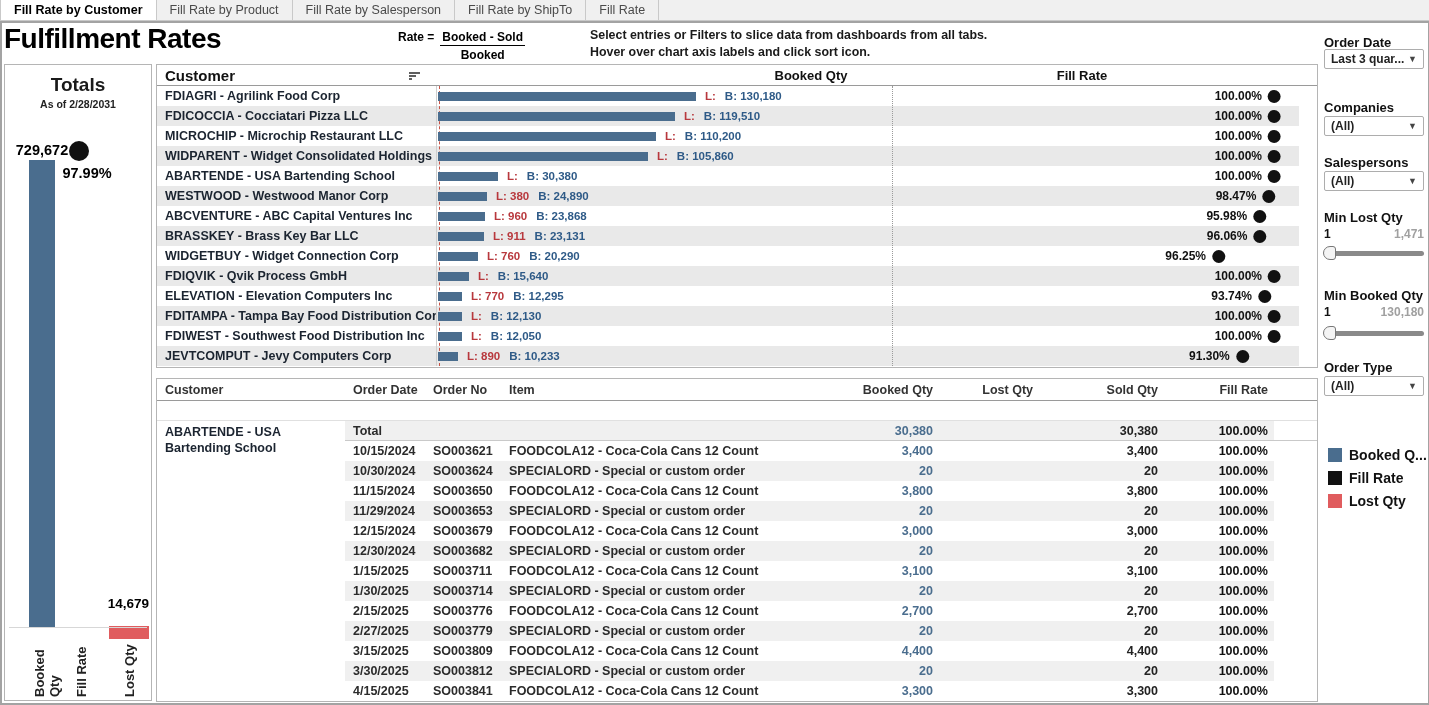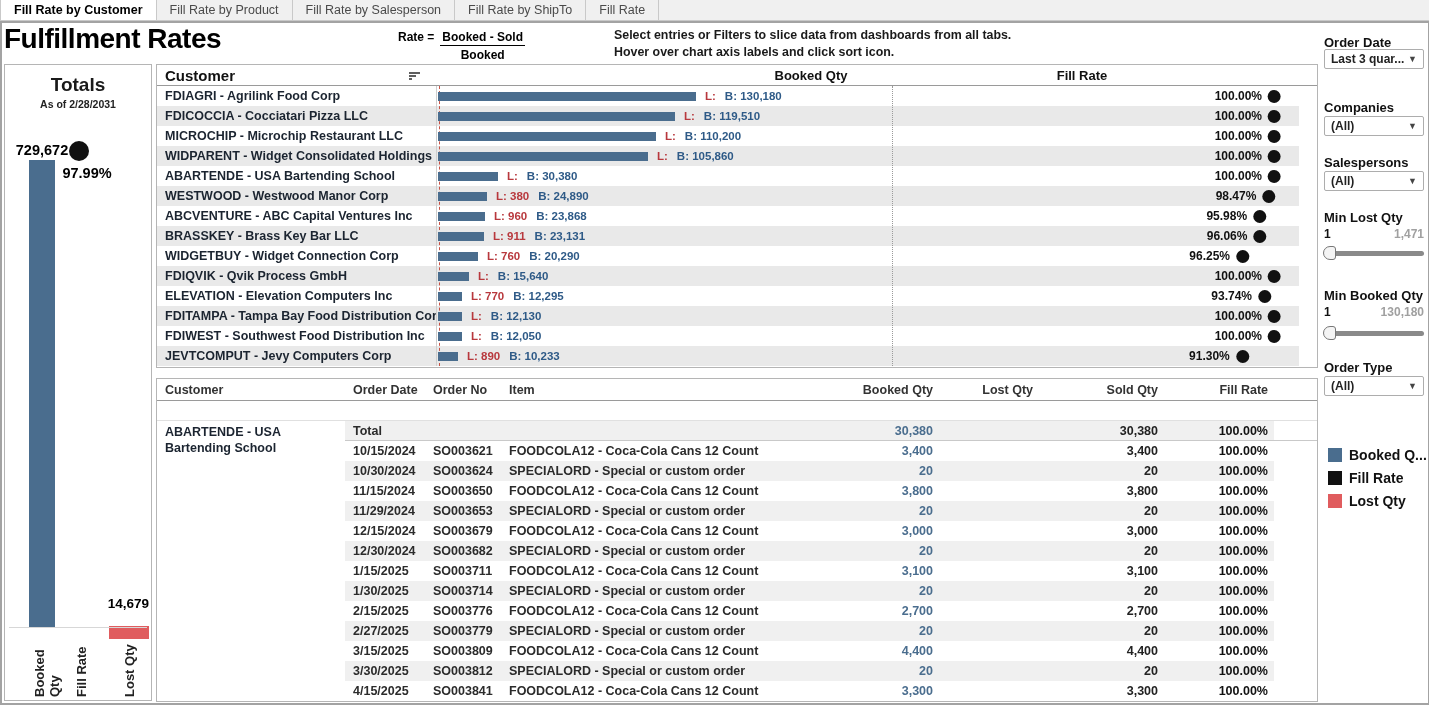--- a/index.html
+++ b/index.html
@@ -13,21 +13,21 @@
   .tab[data-idx="0"]{background:#fff;color:#000;font-weight:700;border-left:1px solid #c9c9c9;}
   
   #dash{position:absolute;left:0;top:21px;width:1429px;height:684px;background:#fff;
     border:2px solid #a3a3a3;}
   
   #page-title{position:absolute;left:2px;top:0px;font-size:28px;font-weight:800;color:#000;letter-spacing:-.5px;}
   #rate-formula{position:absolute;left:396px;top:7px;display:flex;gap:6px;font-size:12px;font-weight:700;color:#000;align-items:flex-start;}
   #rate-formula .frac{text-align:center;}
   #rate-formula .num{border-bottom:1.5px solid #000;padding:0 2px 1px 2px;}
   #rate-formula .den{padding-top:2px;}
-  #instructions{position:absolute;left:612px;top:4px;font-size:12.4px;font-weight:700;color:#1a1a1a;line-height:17px;}
+  #instructions{position:absolute;left:588px;top:4px;font-size:12.4px;font-weight:700;color:#1a1a1a;line-height:17px;}
   
   #totals{position:absolute;left:2px;top:41px;width:148px;height:637px;border:1px solid #b5b5b5;background:#fff;}
   #totals .t-title{text-align:center;font-size:19px;font-weight:800;color:#1a1a1a;margin-top:9px;}
   #totals .t-sub{text-align:center;font-size:10.5px;font-weight:700;color:#222;margin-top:2px;}
   #totals .plot{position:absolute;left:0;top:0;width:100%;height:100%;}
   .tb-label{position:absolute;font-weight:700;color:#000;}
   #lbl-booked{left:2px;top:77px;width:70px;text-align:center;font-size:14.5px;}
   #bar-booked{position:absolute;left:24px;top:95px;width:26px;height:467px;background:#4a6d8e;}
   #dot-fill{position:absolute;left:64px;top:76px;width:20px;height:20px;border-radius:50%;background:#111;}
   #lbl-fill{left:52px;top:100px;width:60px;text-align:center;font-size:14.5px;}
@@ -278,21 +278,21 @@
           </div>
         </div>
 
         <div class="crow" data-idx="8">
           <div class="cname">WIDGETBUY  -  Widget Connection Corp</div>
           <div class="bargrp">
             <div class="bbar" style="width: 40px;"></div>
             <span class="ltxt">L: 760</span>
             <span class="btxt">B: 20,290</span>
           </div>
-          <div class="fillgrp" style="left: 1092px; transform: translateX(-100%);">
+          <div class="fillgrp" style="left: 1068px; transform: translateX(-100%);">
             <span class="fpct">96.25%</span>
             <span class="fdot"></span>
           </div>
         </div>
 
         <div class="crow alt" data-idx="9">
           <div class="cname">FDIQVIK  -  Qvik Process GmbH</div>
           <div class="bargrp">
             <div class="bbar" style="width: 31px;"></div>
             <span class="ltxt">L:</span>

